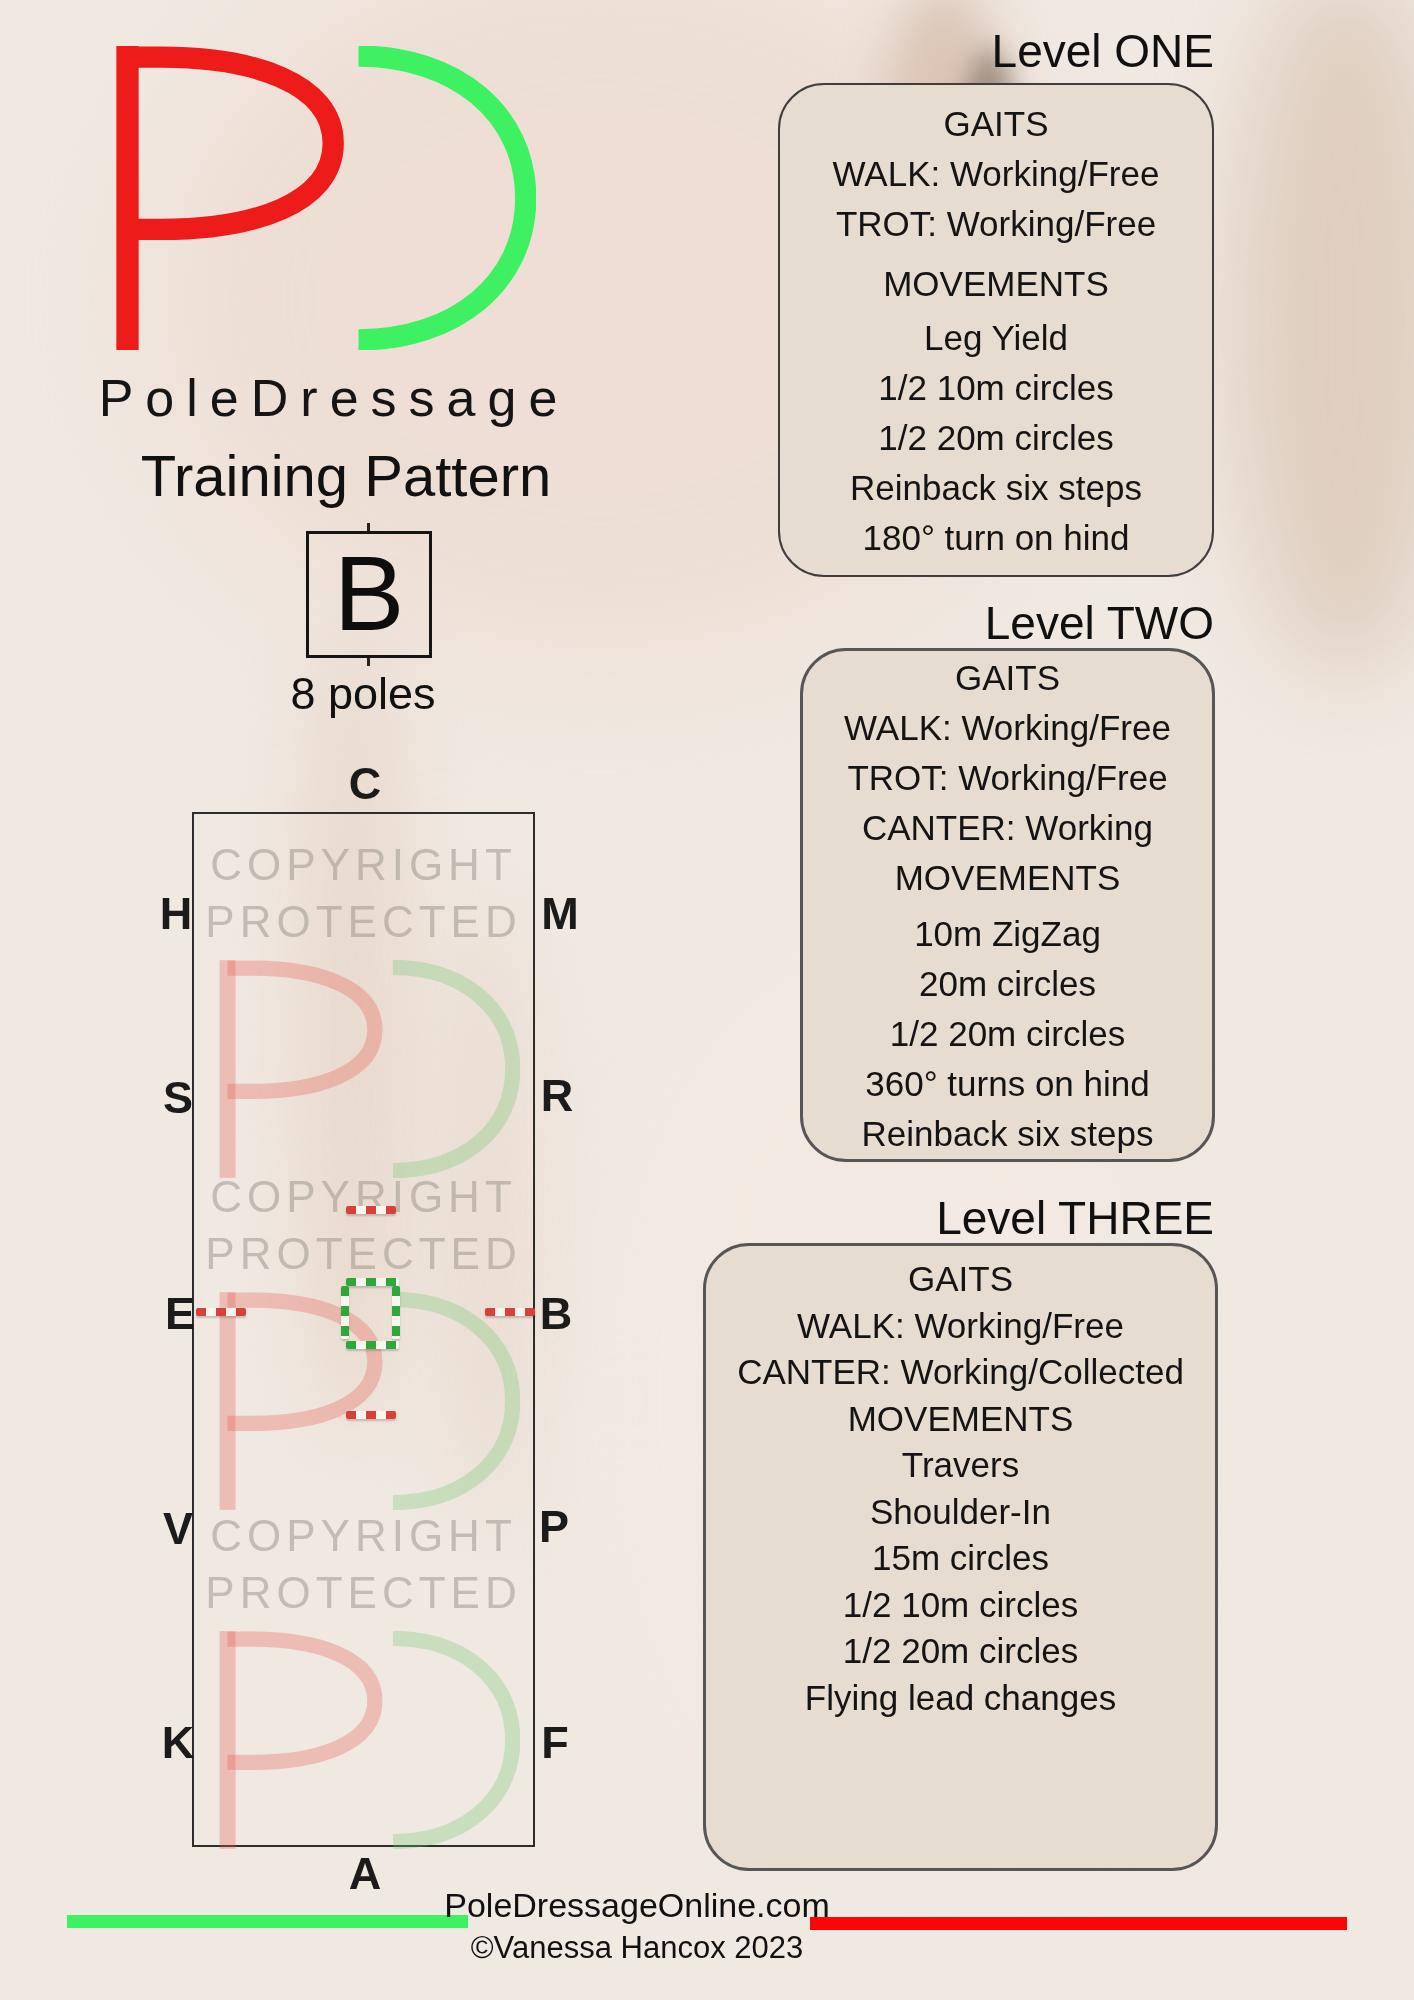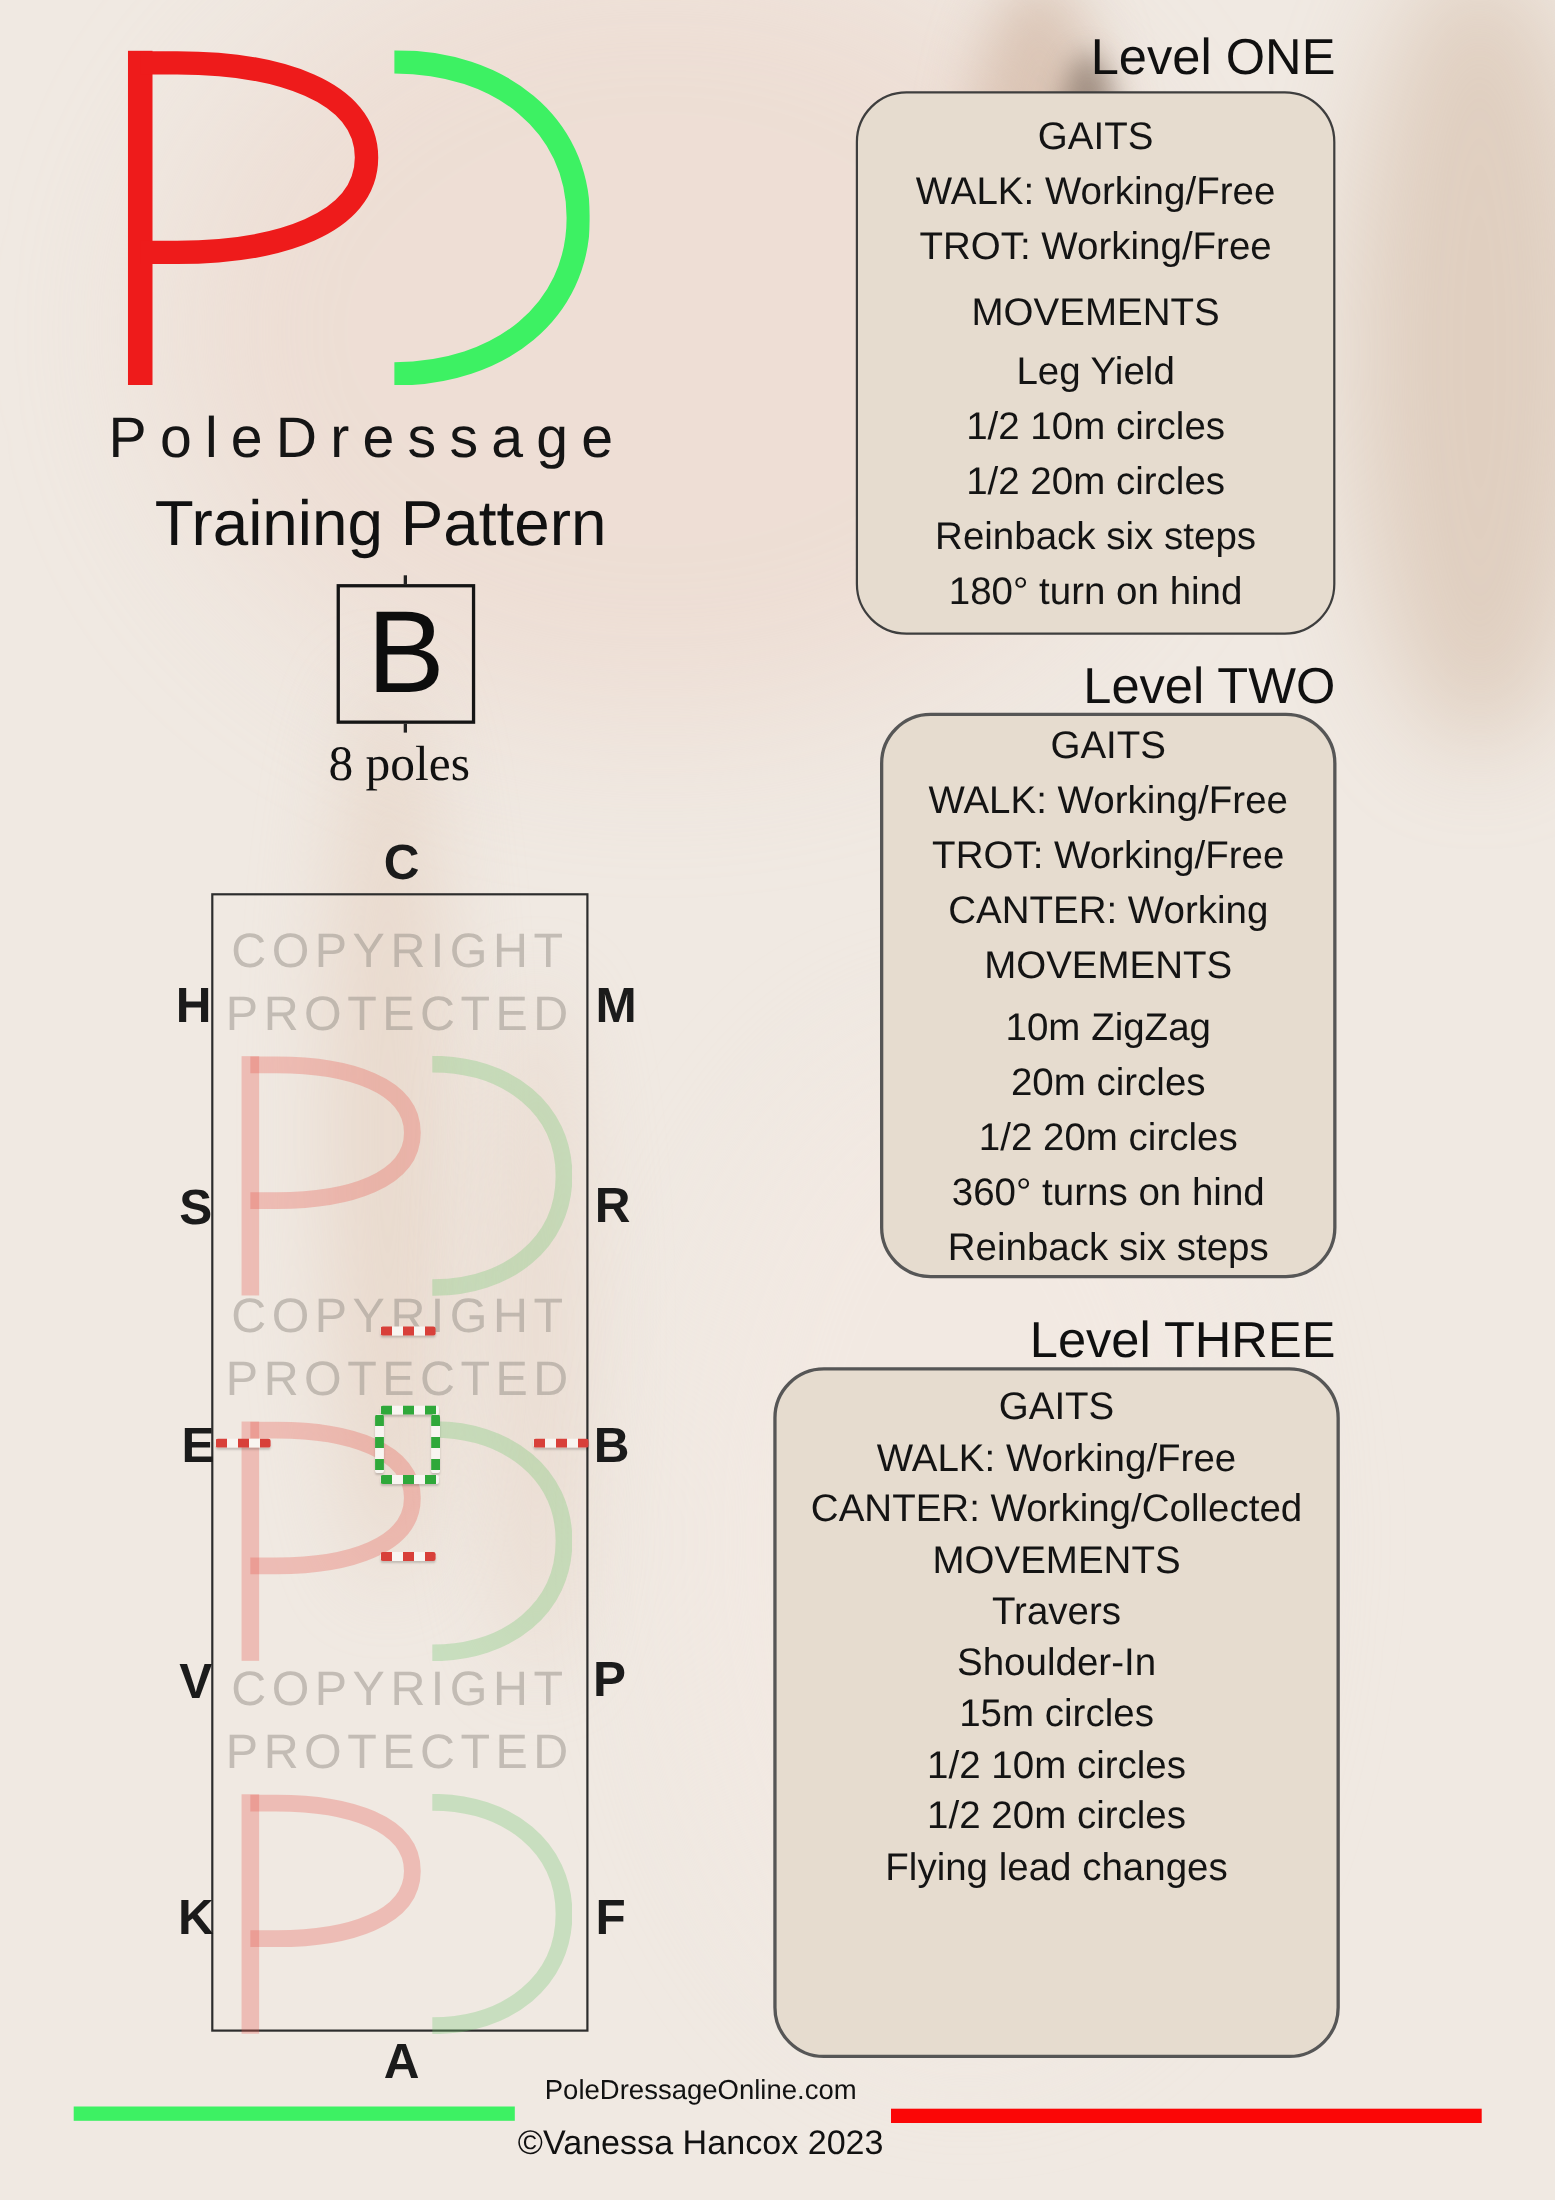--- a/index.html
+++ b/index.html
@@ -20,21 +20,21 @@
   
   .pd-logo{display:block;}
   .logo-main{--p-color:var(--logo-red,#ee1b1b);--d-color:var(--logo-green,#3df163);left:100px;top:46px;width:436px;height:304px;position:absolute;}
   .wm-logo{--p-color:rgba(232,85,76,.30);--d-color:rgba(110,200,110,.30);width:312px;height:218px;margin:10px auto 0;}
 
   .brand{left:90px;top:368px;width:488px;text-align:center;font-size:52px;letter-spacing:12px;color:#151515;}
   .subtitle{left:96px;top:442px;width:500px;text-align:center;font-size:58px;color:#111;}
   #pattern-box{left:306px;top:531px;width:126px;height:127px;border:3px solid #151515;box-sizing:border-box;text-align:center;}
   #pattern-letter{font-size:106px;line-height:118px;color:#0d0d0d;}
   .tick{width:3px;height:8px;background:#222;}
-  #poles-label{left:113px;top:668px;width:500px;text-align:center;font-size:45px;color:#111;font-family:Liberation Serif, serif;}
+  #poles-label{left:113px;top:668px;width:500px;text-align:center;font-size:45px;color:#111;}
 
   
   #arena{left:192px;top:812px;width:343px;height:1035px;border:2px solid #2d2d2d;box-sizing:border-box;}
   .arena-letter{position:absolute;font-size:45px;font-weight:bold;color:#1b1b1b;transform:translate(-50%,-50%);}
   .wm{position:absolute;left:0;width:100%;text-align:center;}
   .wm-text{font-size:44px;line-height:57px;letter-spacing:5px;color:rgba(150,143,136,.5);}
   .pole{position:absolute;border-radius:2px;box-shadow:0 2px 2px rgba(0,0,0,.18);}
   .pole-h{height:8px;}
   .pole-v{width:8px;}
   .pole-h.pole-red{background:repeating-linear-gradient(90deg,var(--pole-red,#d8403a) 0 10px,#f8f5f1 10px 20px);}
@@ -50,21 +50,21 @@
   .mv-head-1{margin-top:10px;}
   .mv-gap-1{margin-bottom:4px;}
   .mv-head-2{margin-bottom:6px;}
   #level1-box{left:778px;top:83px;width:436px;height:494px;padding-top:14px;}
   #level2-box{left:800px;top:648px;width:415px;height:514px;padding-top:2px;}
   #level3-box{left:703px;top:1243px;width:515px;height:628px;padding-top:10px;}
 
   
   #bar-green{left:67px;top:1915px;width:401px;height:13px;background:var(--bar-green,#3df163);}
   #bar-red{left:810px;top:1917px;width:537px;height:13px;background:var(--bar-red,#fb0606);}
-  #footer-site{left:437px;top:1886px;width:400px;text-align:center;font-size:25px;color:#111;}
+  #footer-site{left:437px;top:1886px;width:400px;text-align:center;font-size:34px;color:#111;}
   #footer-copy{left:437px;top:1930px;width:400px;text-align:center;font-size:31px;color:#111;}
 </style>
 </head>
 <body>
 
 <svg width="0" height="0" style="position:absolute">
   <defs>
     <g id="pd-symbol">
       <rect x="16" y="0" width="22" height="300" fill="var(--p-color)"></rect>
       <path d="M27 11 H60 C150 11 230 36 230 96 C230 156 150 181 60 181 H27" fill="none" stroke="var(--p-color)" stroke-width="21"></path>

